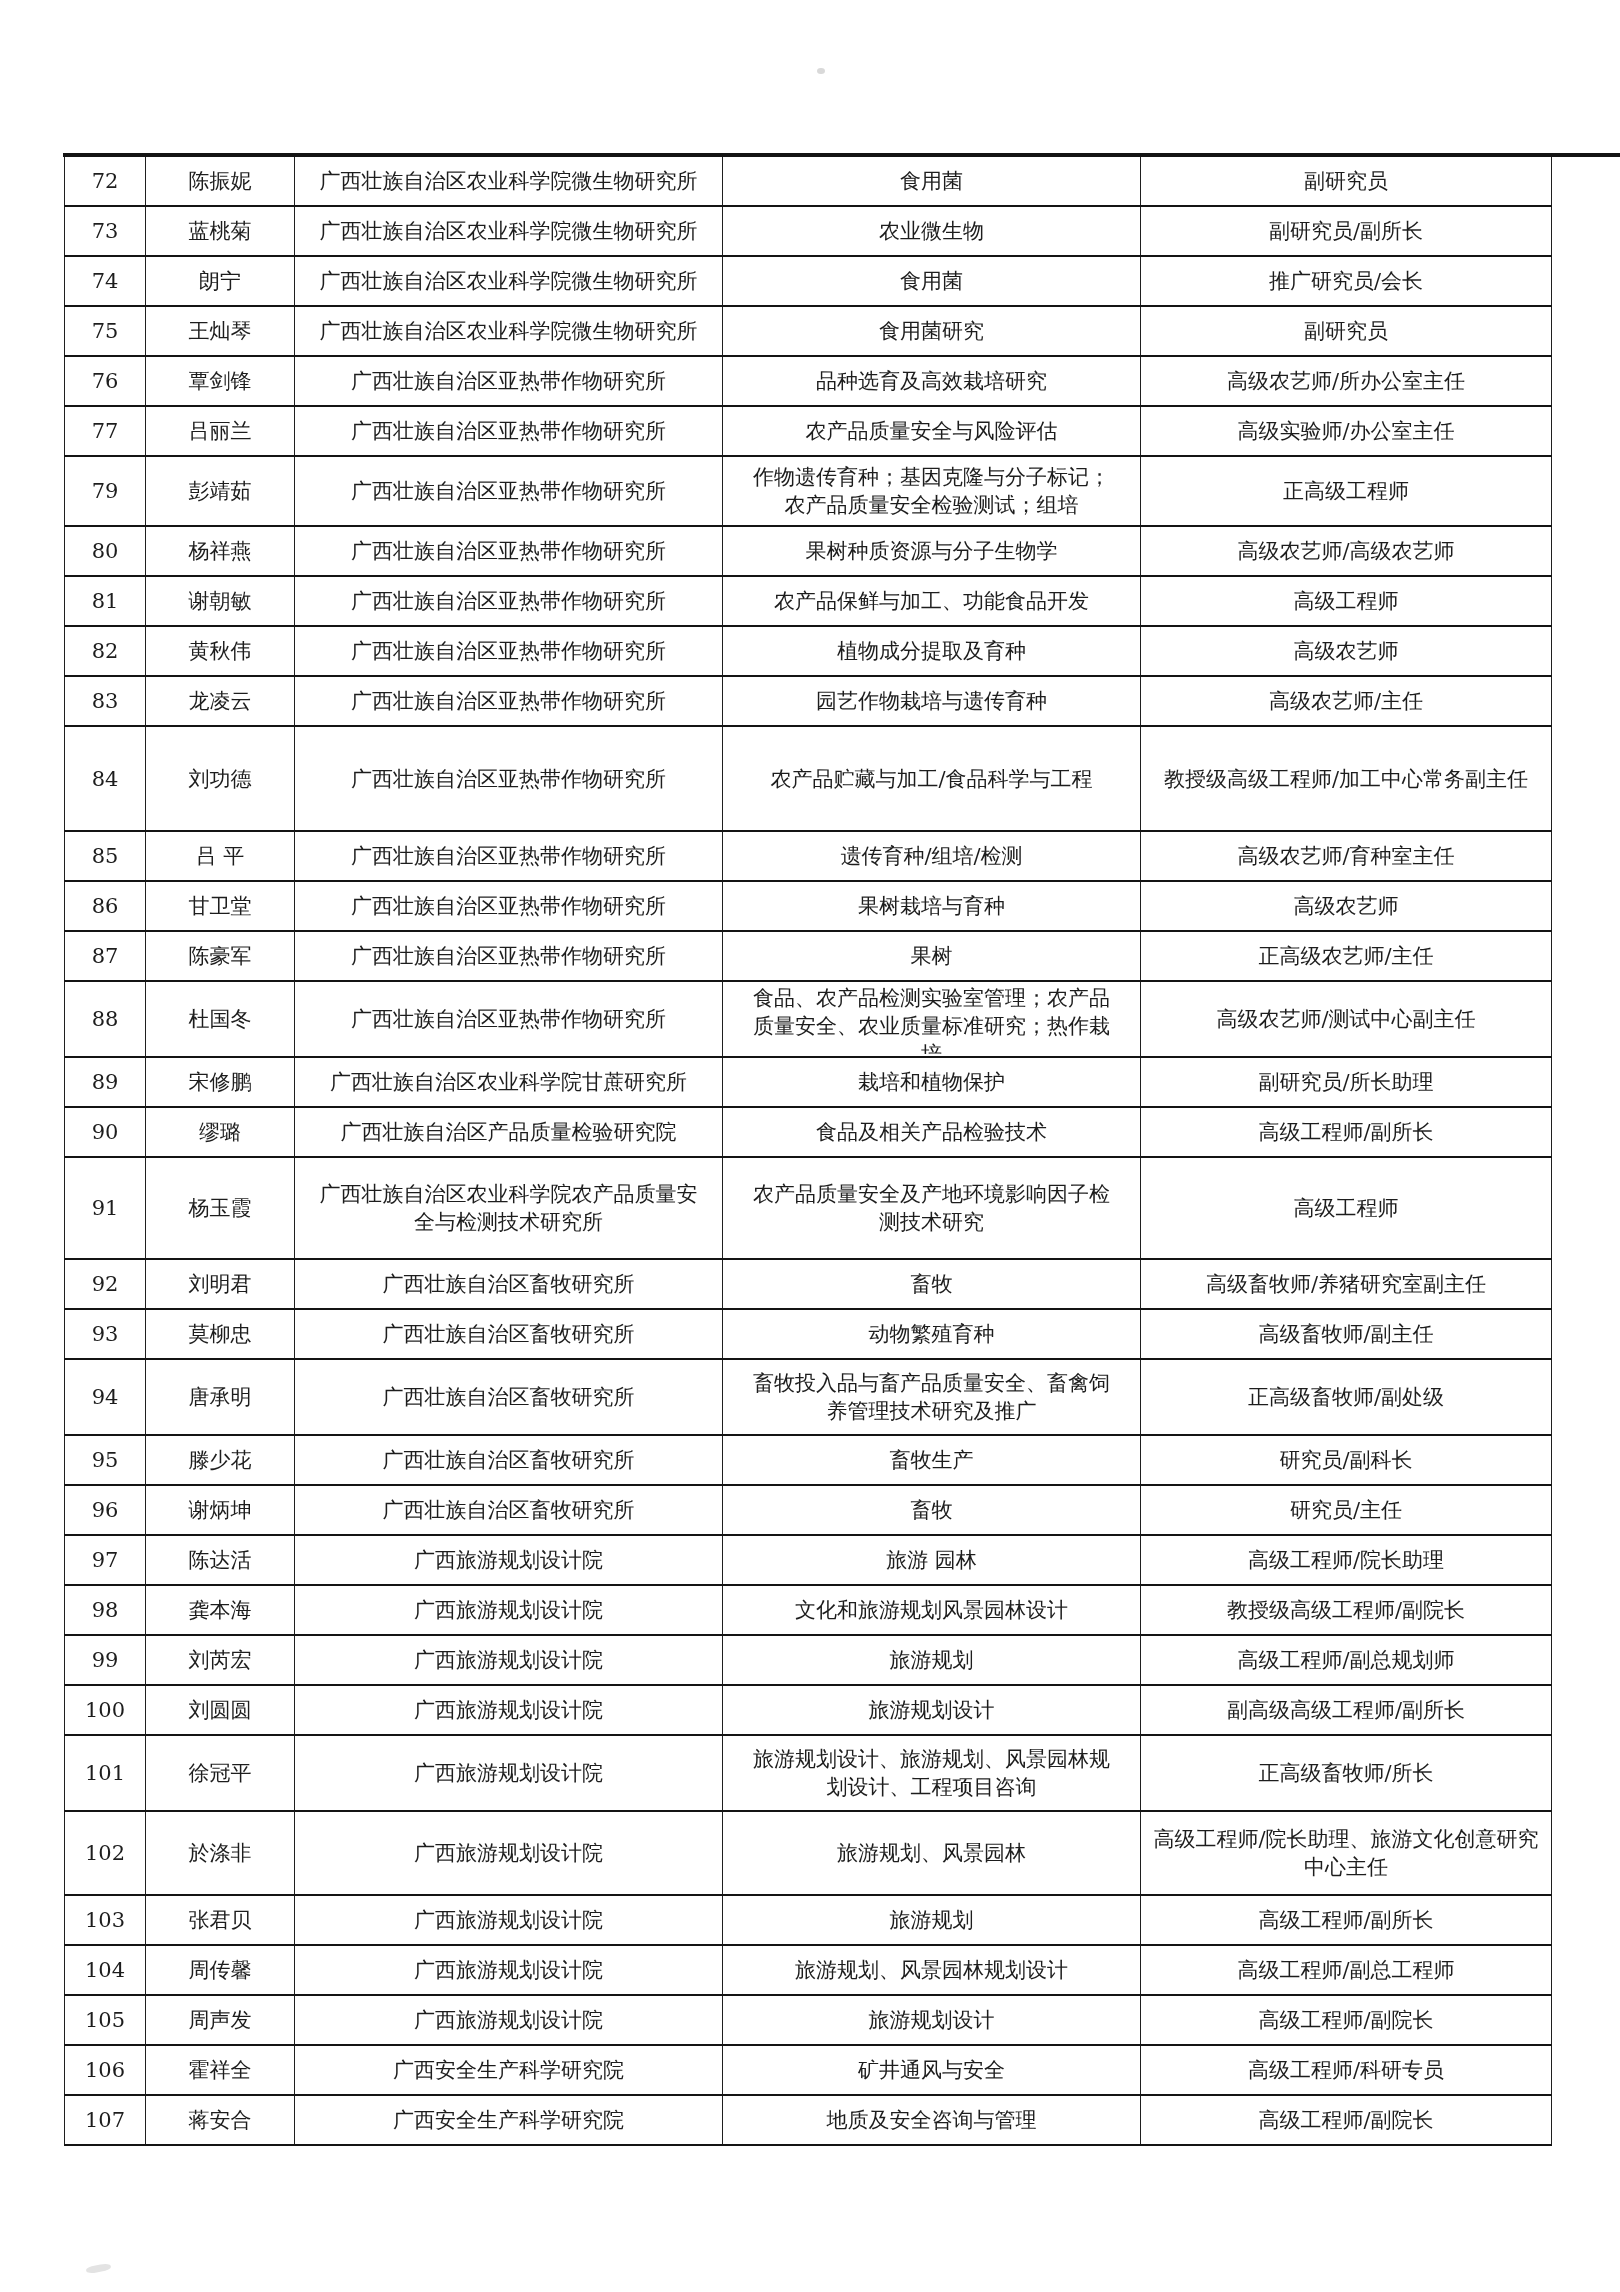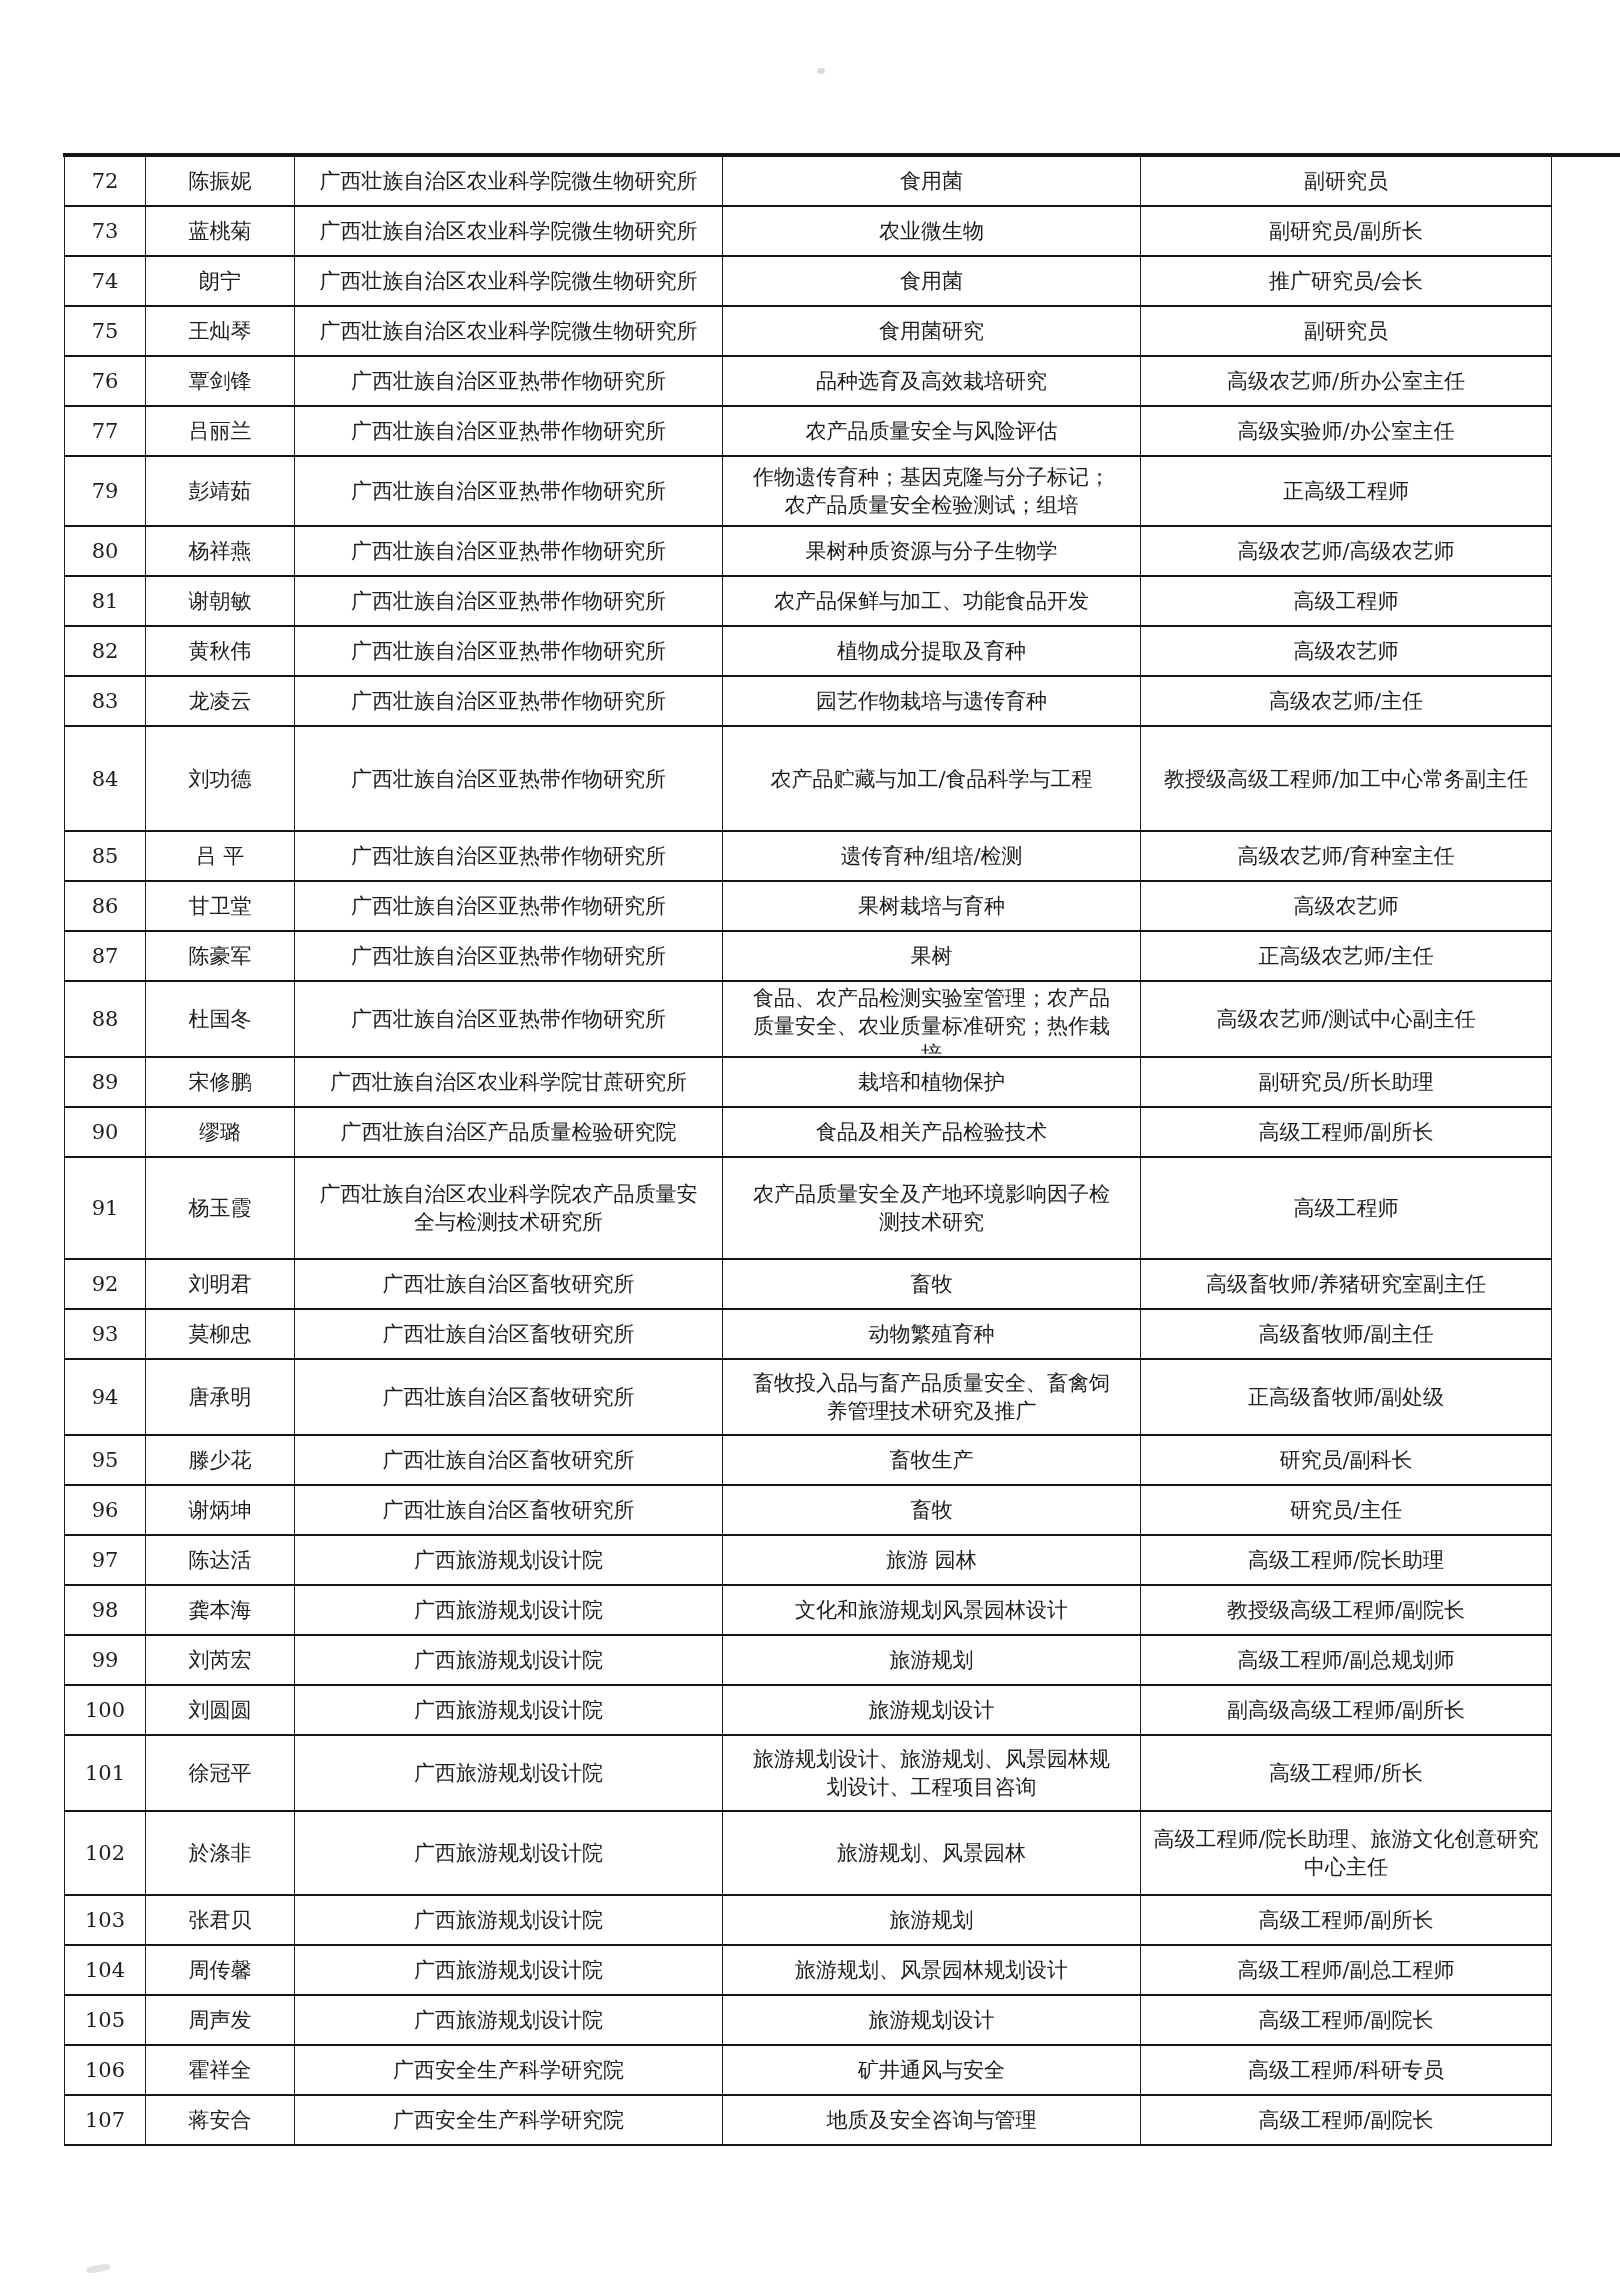--- a/index.html
+++ b/index.html
@@ -294,21 +294,21 @@
           <td class="c-org">广西旅游规划设计院</td>
           <td class="c-field">旅游规划设计</td>
           <td class="c-title">副高级高级工程师/副所长</td>
         </tr>
         <tr style="height: 76px;">
           <td class="c-no">101</td>
           <td class="c-name">徐冠平</td>
           <td class="c-org">广西旅游规划设计院</td>
           <td class="c-field">旅游规划设计、旅游规划、风景园林规
 划设计、工程项目咨询</td>
-          <td class="c-title">高级工程师/所长</td>
+          <td class="c-title">正高级畜牧师/所长</td>
         </tr>
         <tr style="height: 84px;">
           <td class="c-no">102</td>
           <td class="c-name">於涤非</td>
           <td class="c-org">广西旅游规划设计院</td>
           <td class="c-field">旅游规划、风景园林</td>
           <td class="c-title">高级工程师/院长助理、旅游文化创意研究
 中心主任</td>
         </tr>
         <tr>

